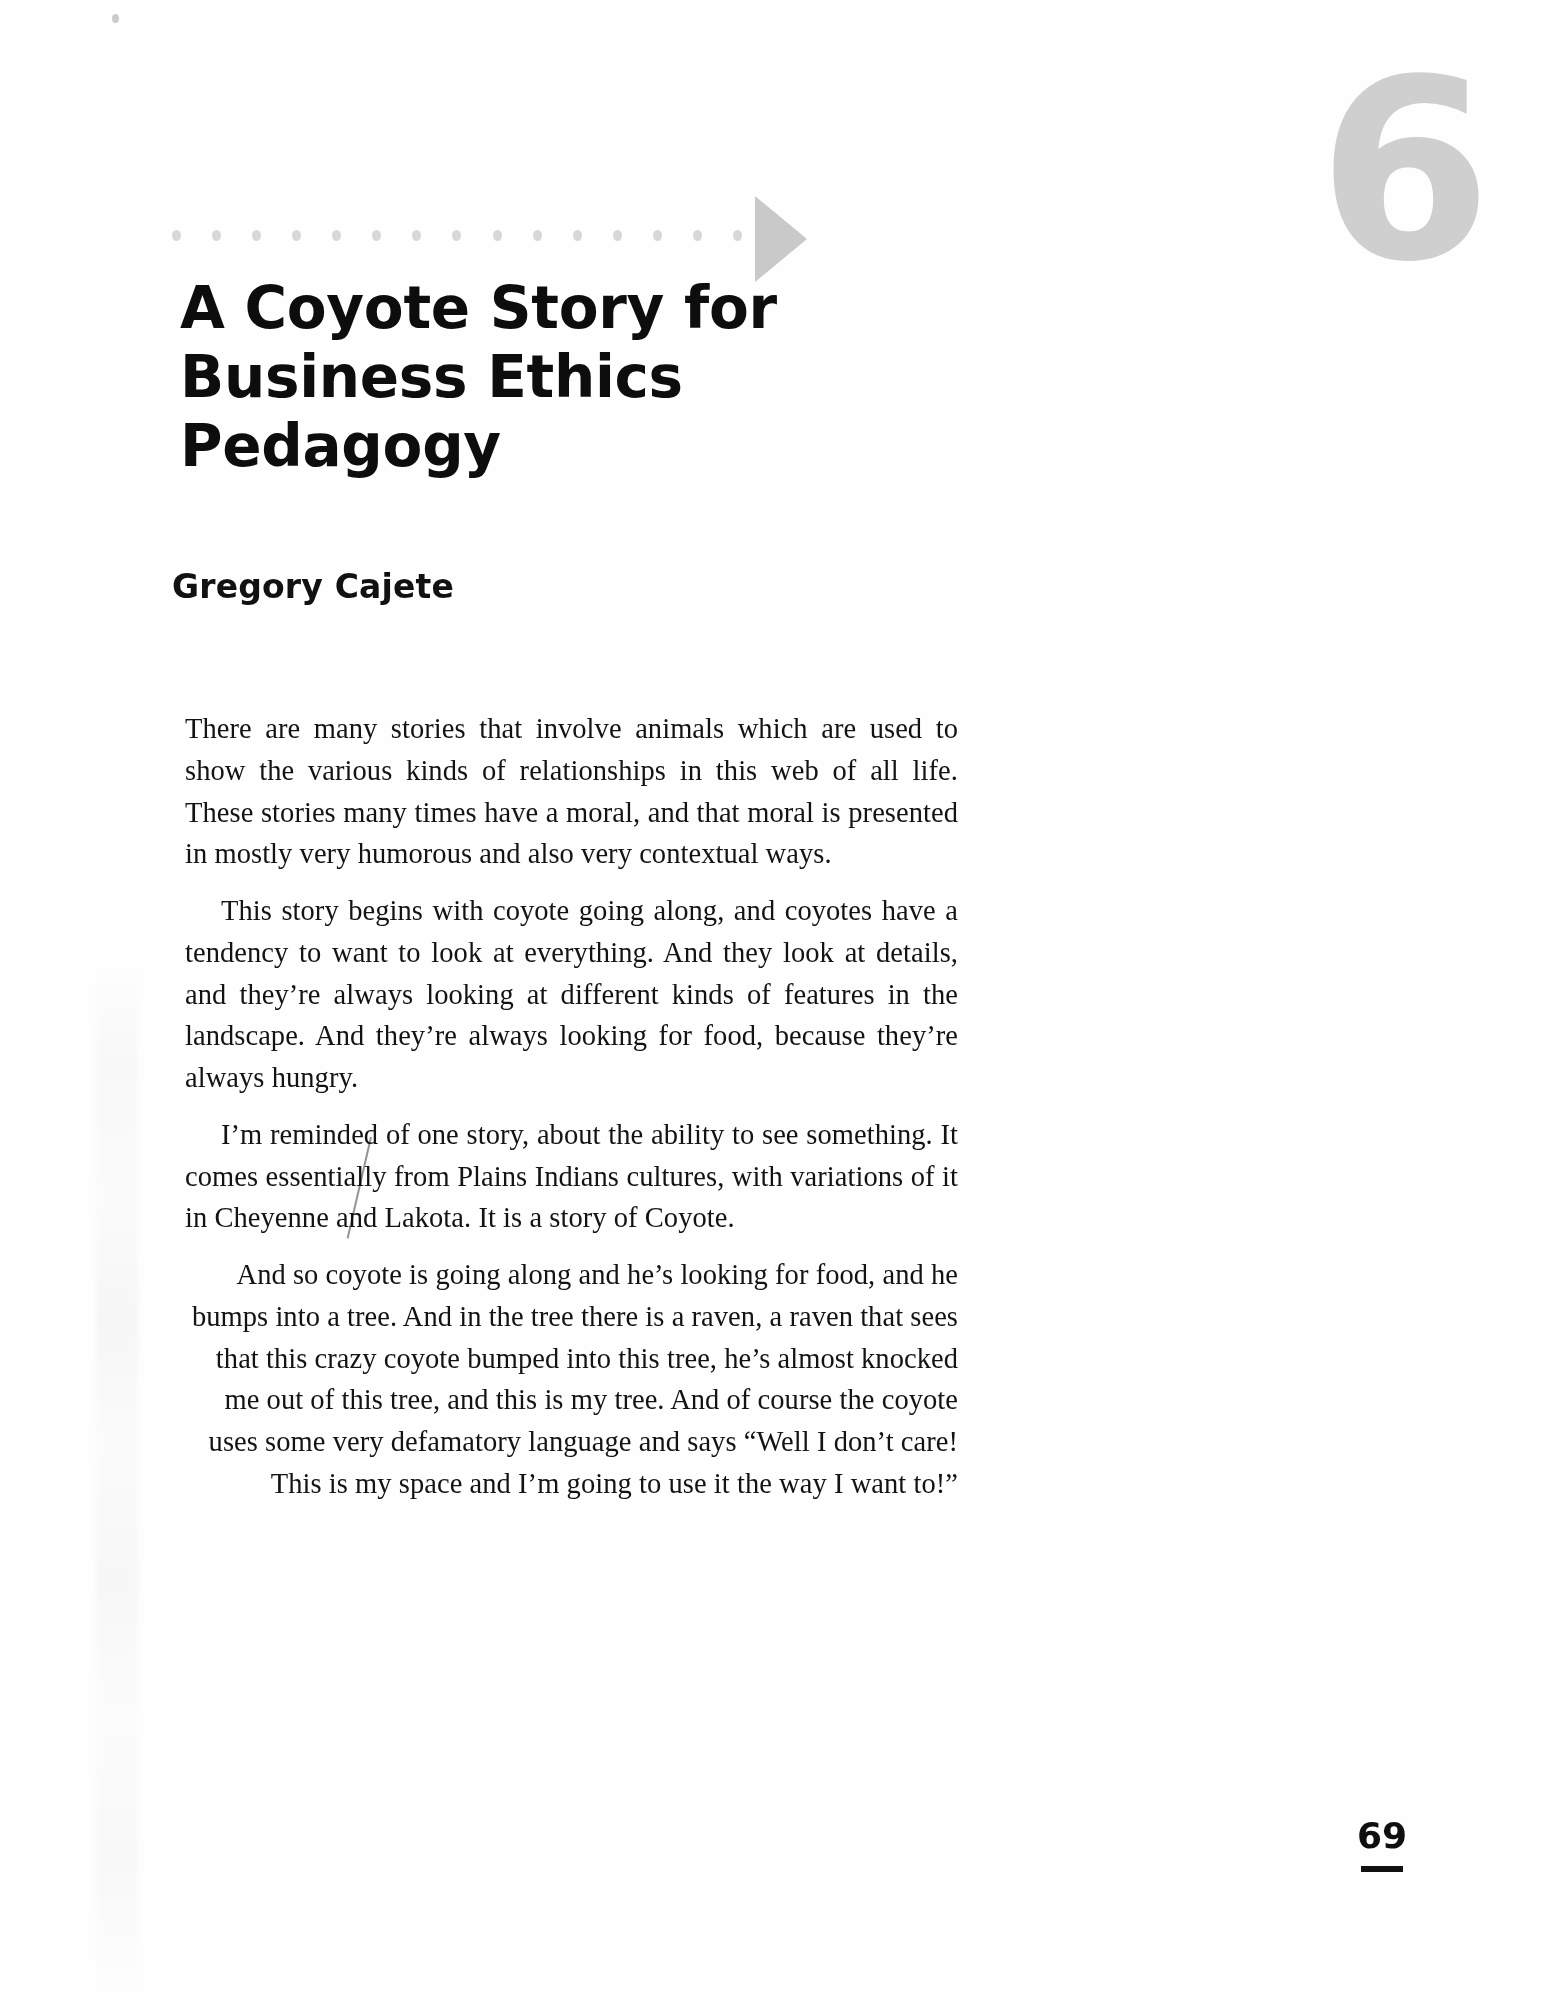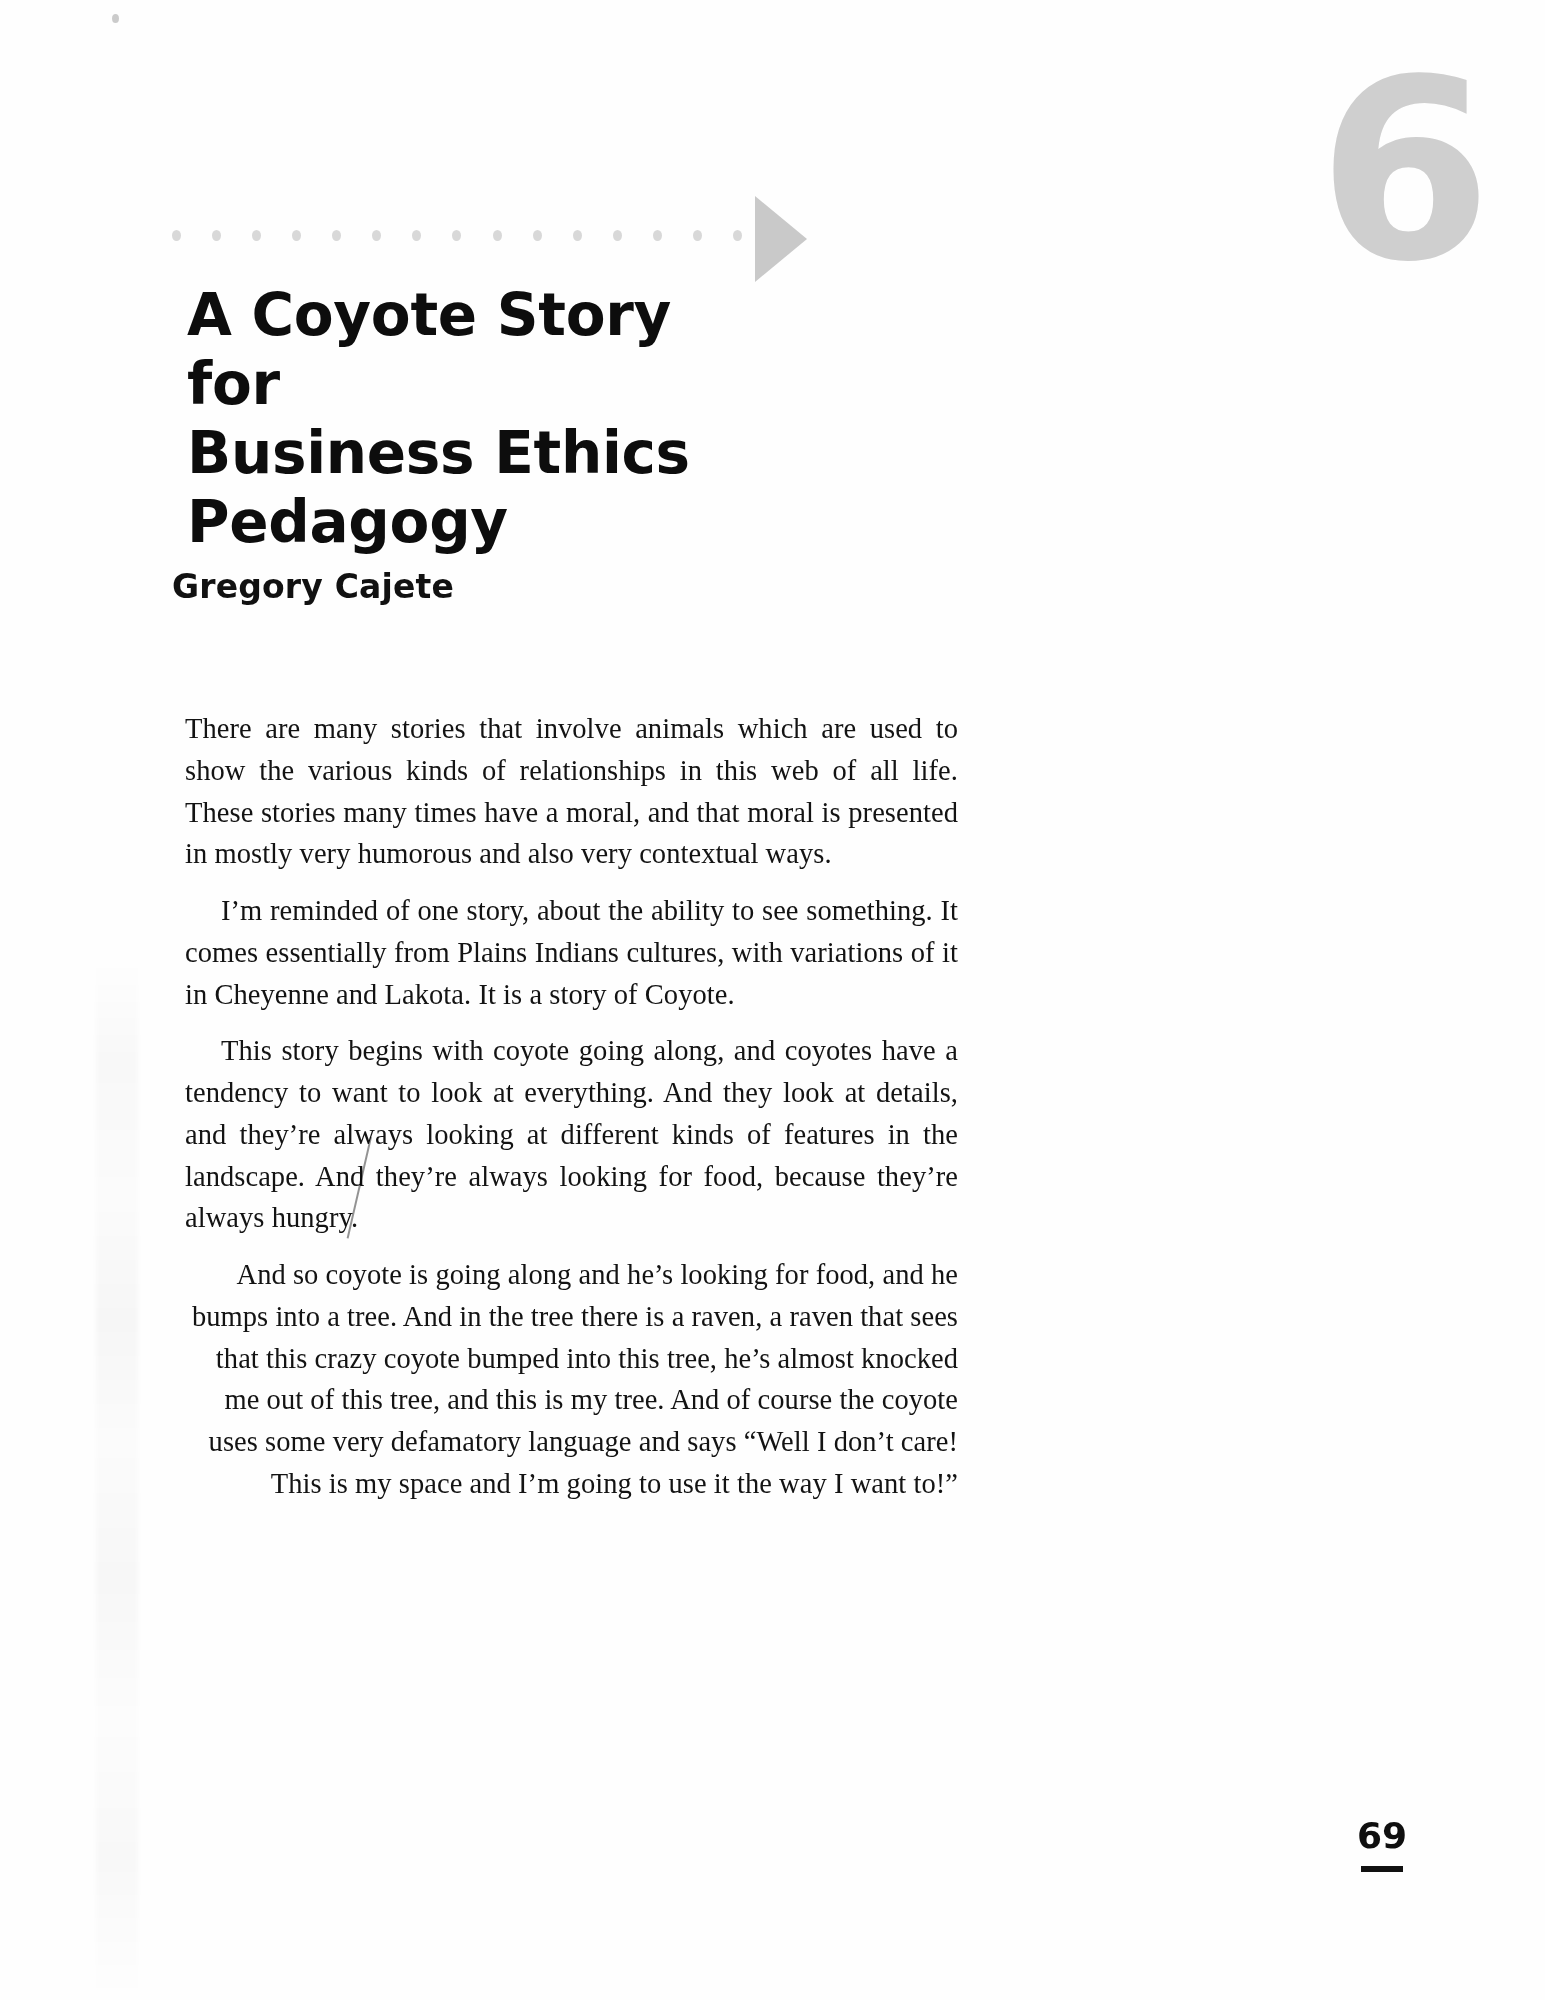--- a/index.html
+++ b/index.html
@@ -96,21 +96,21 @@
   }
 
   
   .title-block {
     position: absolute;
     left: 172px;
     top: 266px;
     width: 620px;
   }
   .chapter-title {
-    margin: 15px;
+    margin: 8px;
     font-family: "DejaVu Sans", sans-serif;
     font-weight: 700;
     font-size: 58px;
     line-height: 1.19;
     letter-spacing: -0.005em;
     color: #0d0d0d;
   }
   .byline {
     margin: 0;
     position: absolute;
@@ -218,22 +218,22 @@
       <span>A Coyote Story for</span><br>
       <span>Business Ethics</span><br>
       <span>Pedagogy</span>
     </h1>
   </div>
 
   <div class="byline">Gregory Cajete</div>
 
   <div class="body-text">
     <p>There are many stories that involve animals which are used to show the various kinds of relationships in this web of all life. These stories many times have a moral, and that moral is presented in mostly very humorous and also very contextual ways.</p>
+    <p>This story begins with coyote going along, and coyotes have a tendency to want to look at everything. And they look at details, and they’re always looking at different kinds of features in the landscape. And they’re always looking for food, because they’re always hungry.</p>
     <p>I’m reminded of one story, about the ability to see something. It comes essentially from Plains Indians cultures, with variations of it in Cheyenne and Lakota. It is a story of Coyote.</p>
-    <p>This story begins with coyote going along, and coyotes have a tendency to want to look at everything. And they look at details, and they’re always looking at different kinds of features in the landscape. And they’re always looking for food, because they’re always hungry.</p>
     <p>And so coyote is going along and he’s looking for food, and he bumps into a tree. And in the tree there is a raven, a raven that sees that this crazy coyote bumped into this tree, he’s almost knocked me out of this tree, and this is my tree. And of course the coyote uses some very defamatory language and says “Well I don’t care! This is my space and I’m going to use it the way I want to!”</p>
   </div>
 
   <div class="pen-stroke"></div>
 
   <div class="folio">
     <div class="folio-number">69</div>
     <div class="folio-rule"></div>
   </div>
 

